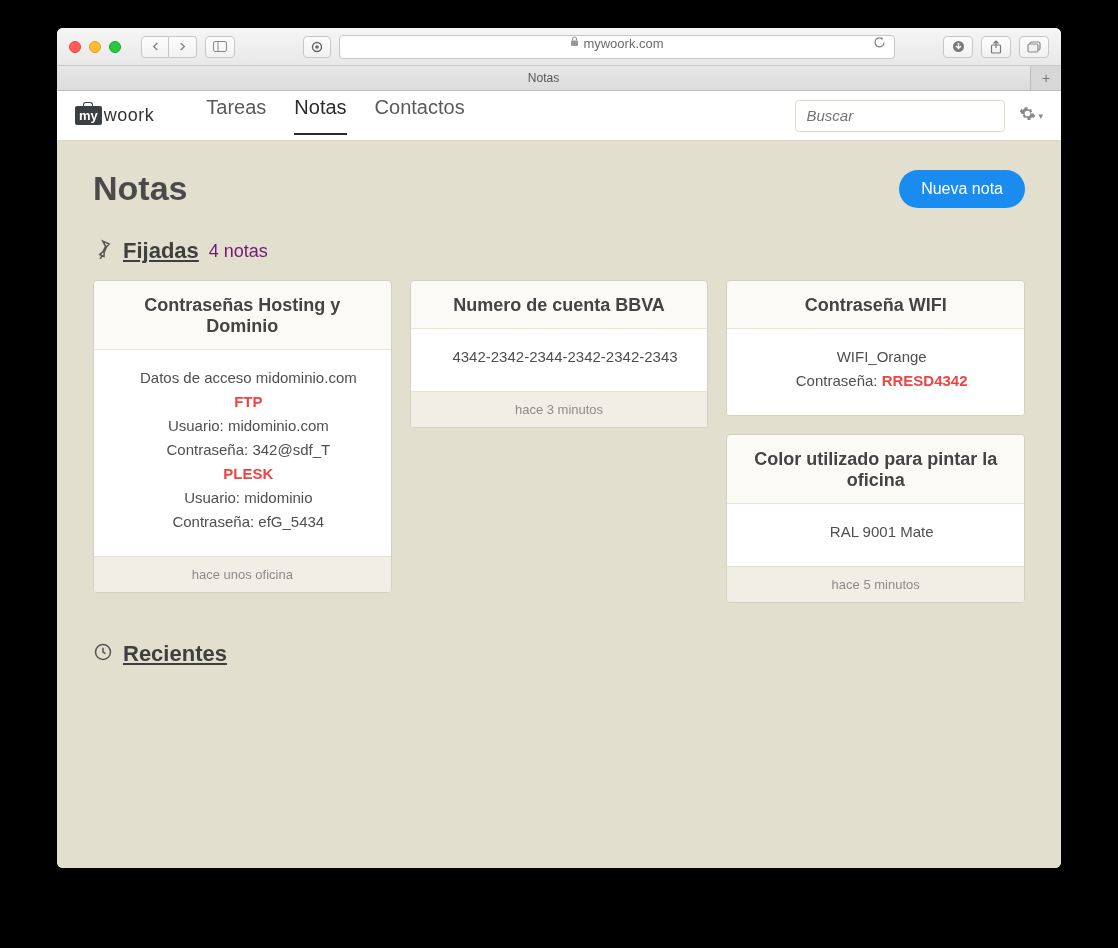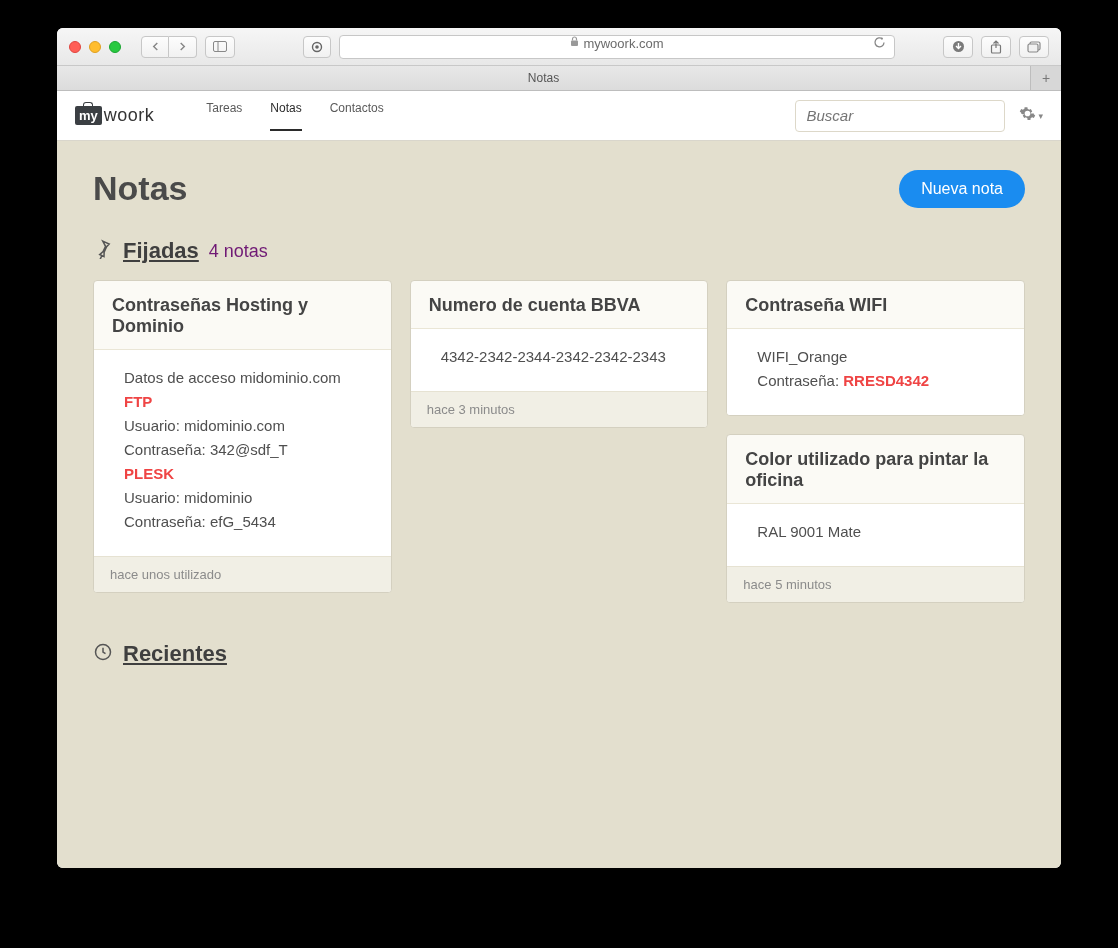--- a/index.html
+++ b/index.html
@@ -114,21 +114,21 @@
       padding:2px 4px; border-radius:2px; font-weight:600;
       position: relative;
     }
     .logo-handle {
       position:absolute; top:-4px; left:50%; transform:translateX(-50%);
       width:10px; height:4px; border:1.5px solid #3b3f43; border-bottom:none;
       border-radius:3px 3px 0 0;
     }
     .logo-text { font-size:18px; color:#333; font-weight:400; letter-spacing:0.5px; }
     .nav-links { display:flex; gap:28px; margin-left:20px; }
-    .nav-link { font-size:12px; color:#5a5a5a; cursor:pointer; padding-bottom:14px; }
+    .nav-link { font-size:20px; color:#5a5a5a; cursor:pointer; padding-bottom:14px; }
     .nav-link.active { color:#2b2b2b; border-bottom:2px solid #2b2b2b; font-weight:500; }
     .header-right { margin-left:auto; display:flex; align-items:center; gap:14px; }
     .search {
       width:210px; height:32px;
       border:1px solid #ddd8c9; border-radius:4px;
       background:#fff;
       padding:0 10px;
       font-size:15px; font-style:italic; color:#aaa;
     }
     .gear { color:#888; font-size:17px; display:flex; align-items:center; gap:2px; }
@@ -145,21 +145,21 @@
     .new-btn {
       background:#1a8cf0; color:#fff;
       border:none; border-radius:20px;
       padding:10px 22px; font-size:16px; font-weight:500;
       cursor:pointer;
     }
     .section-head { display:flex; align-items:center; gap:10px; margin-bottom:16px; }
     .section-head .sec-icon { color:#555; }
     .section-title { font-size:22px; font-weight:700; color:#3f3f3f;text-decoration:underline; }
     .section-count { font-size:18px; color:#701a75; font-weight:400; }
-    .notes-grid { display:flex; gap:18px; align-items:flex-start; }
+    .notes-grid { display:flex; gap:18px; align-items:flex-start;text-align:center; }
     .col { flex:1; display:flex; flex-direction:column; gap:18px; }
     .note {
       background:#fbfaf5;
       border:1px solid #d4d0c0;
       border-radius:4px;
       overflow:hidden;
     }
     .note-title {
       padding:14px 18px 12px;
       font-size:18px; font-weight:700; color:#444;
@@ -308,21 +308,21 @@
             <div class="note-title">Contraseñas Hosting y Dominio</div>
             <div class="note-body">
               <div>Datos de acceso midominio.com</div>
               <div><strong>FTP</strong></div>
               <div>Usuario: midominio.com</div>
               <div>Contraseña: 342@sdf_T</div>
               <div><strong>PLESK</strong></div>
               <div>Usuario: midominio</div>
               <div>Contraseña: efG_5434</div>
             </div>
-            <div class="note-foot">hace unos utilizado</div>
+            <div class="note-foot">hace unos oficina</div>
           </div>
         </div>
       <div class="col" id="col1">
           <div class="note">
             <div class="note-title">Numero de cuenta BBVA</div>
             <div class="note-body">
               <div>4342-2342-2344-2342-2342-2343</div>
             </div>
             <div class="note-foot">hace 3 minutos</div>
           </div>

